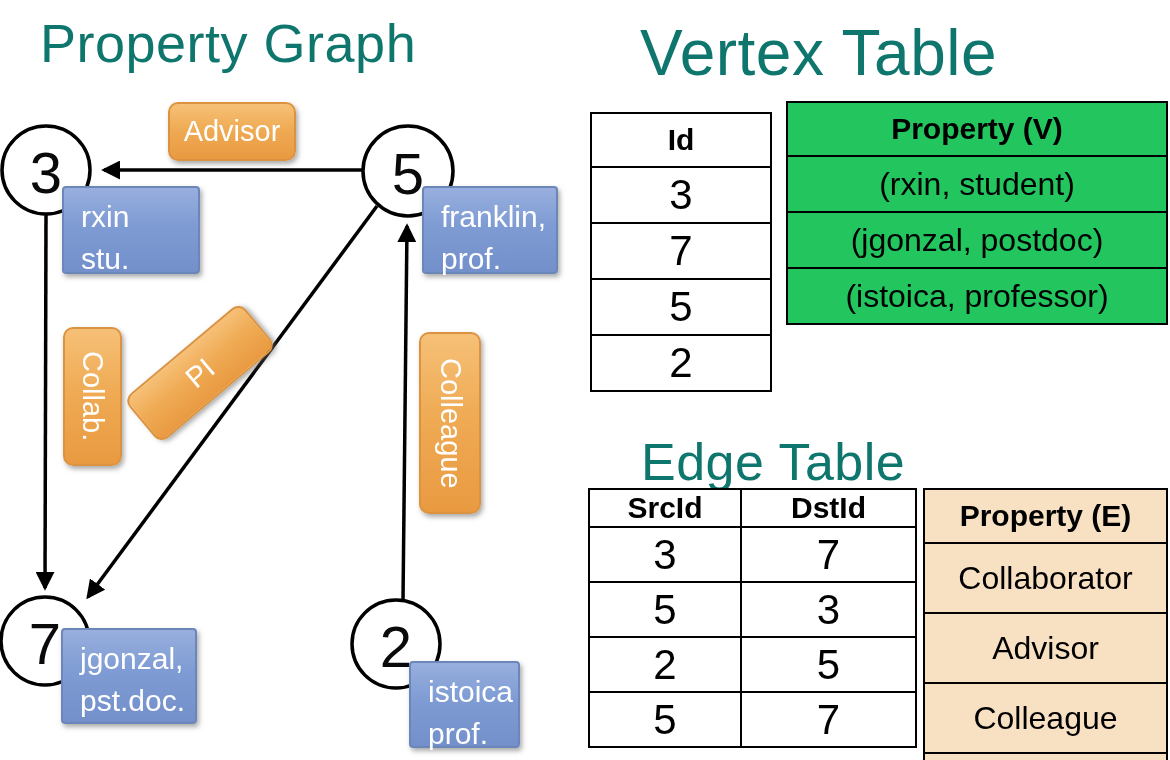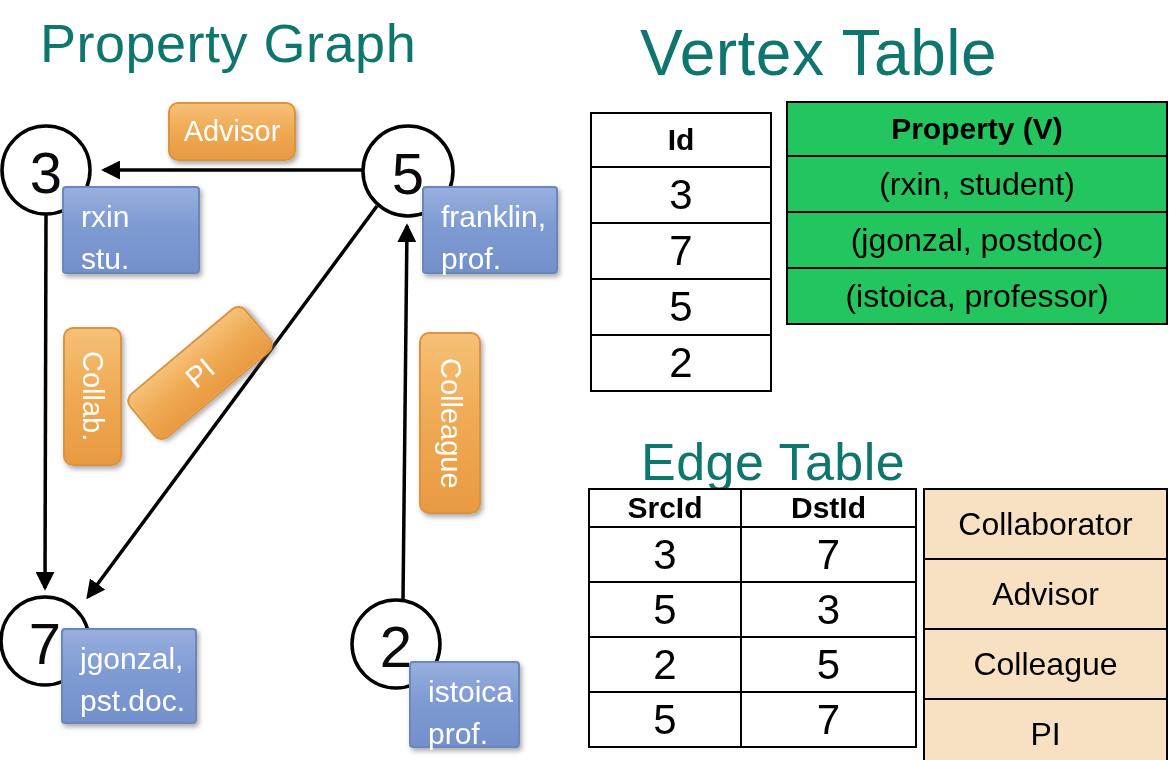--- a/index.html
+++ b/index.html
@@ -176,20 +176,23 @@
       <div class="cell numcell csrc">2</div>
       <div class="cell numcell cdst">5</div>
     </div>
     <div class="trow">
       <div class="cell numcell csrc">5</div>
       <div class="cell numcell cdst">7</div>
     </div>
   </div>
 
   <div class="tbl" id="et-prop">
+    <div class="trow hrow">
+      <div class="cell hcell">Property (E)</div>
+    </div>
     <div class="trow">
       <div class="cell propcell">Collaborator</div>
     </div>
     <div class="trow">
       <div class="cell propcell">Advisor</div>
     </div>
     <div class="trow">
       <div class="cell propcell">Colleague</div>
     </div>
     <div class="trow">

